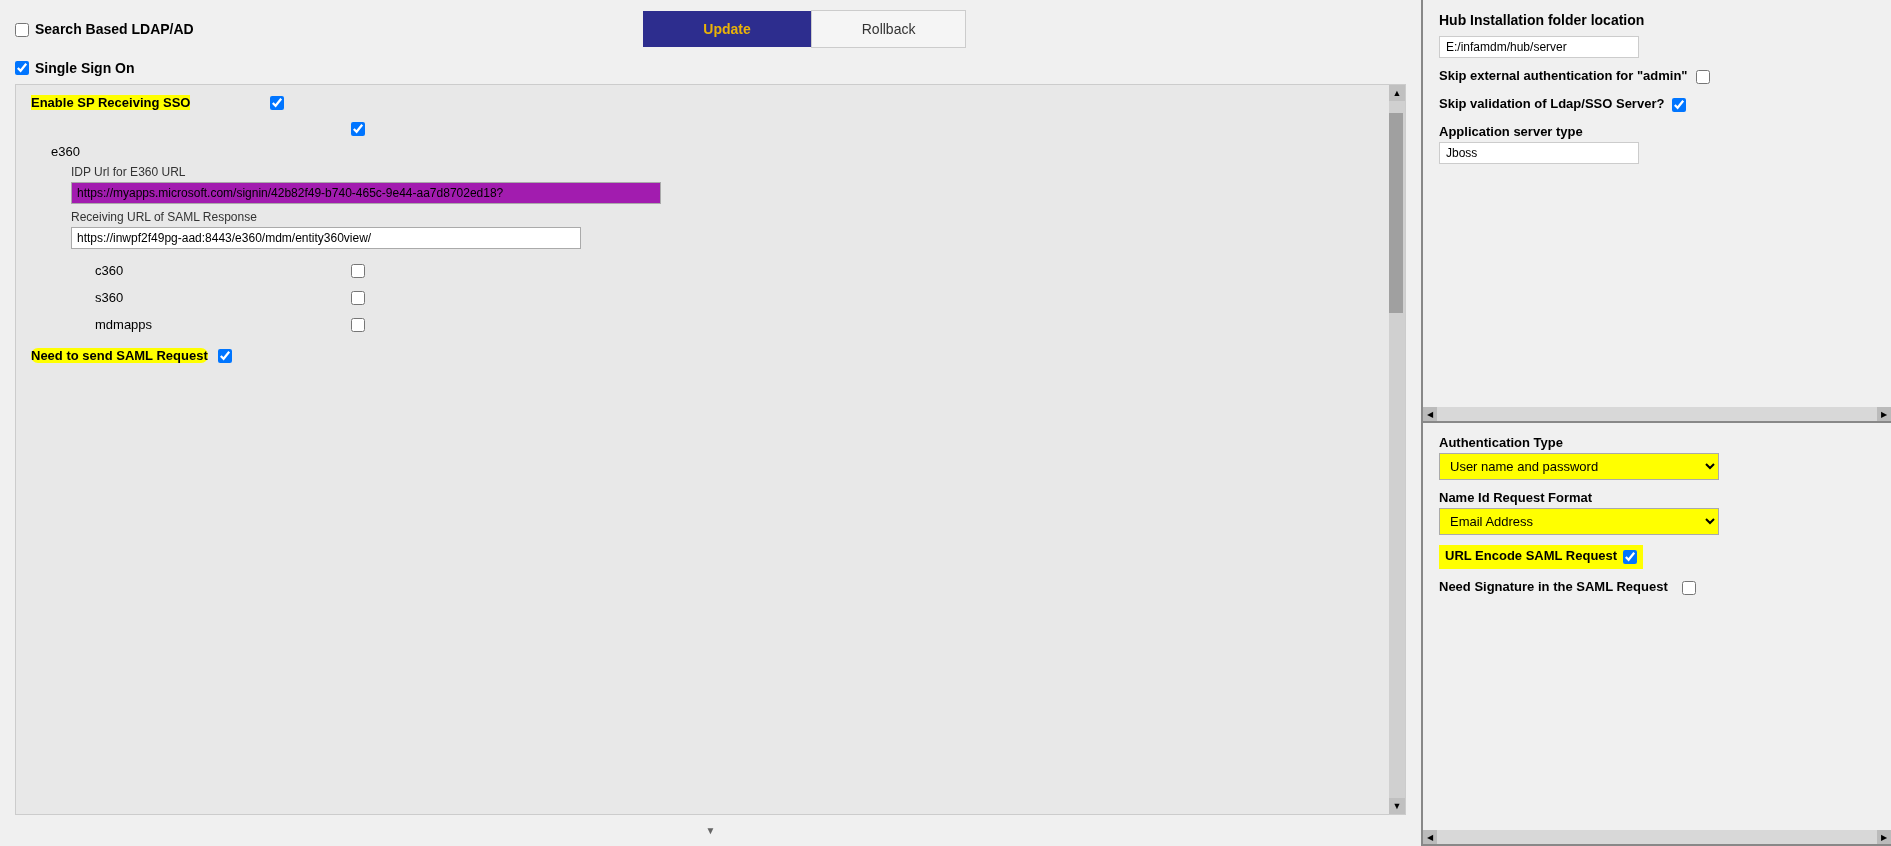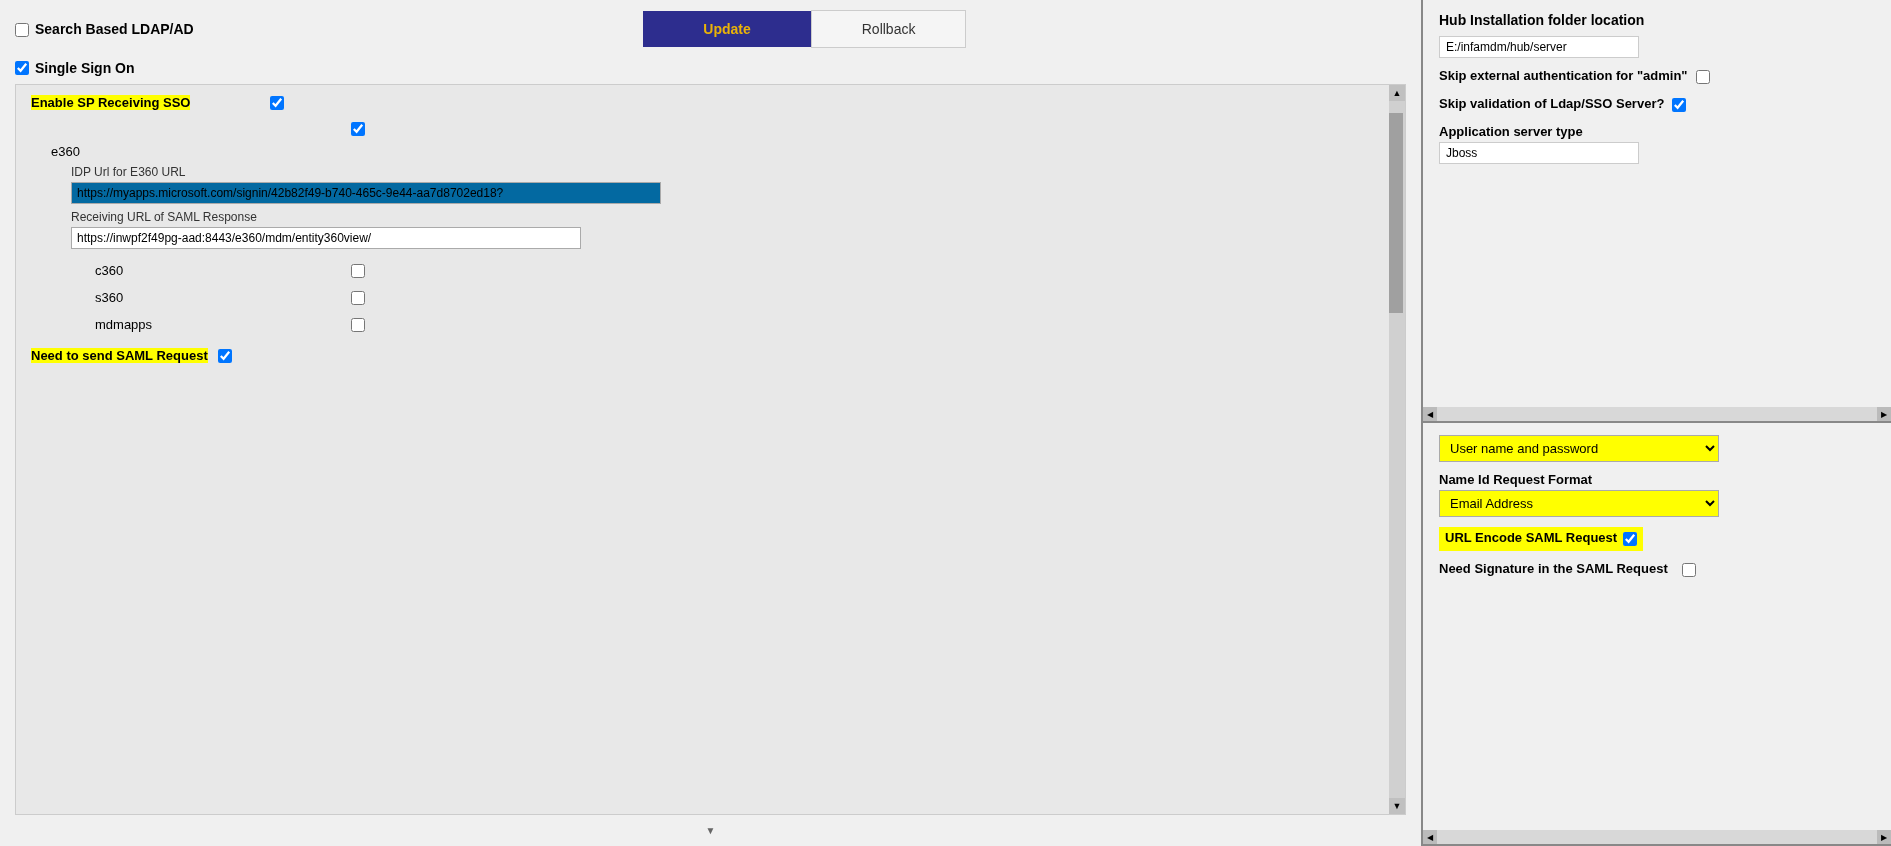--- a/index.html
+++ b/index.html
@@ -124,21 +124,21 @@
       font-weight: bold;
     }
 
     .idp-label {
       font-size: 12px;
       color: #333;
       margin-bottom: 3px;
     }
 
     .url-input-yellow {
-      background: #0369a1;
+      background: #a21caf;
       border: 1px solid #aaa;
       width: 590px;
       padding: 3px 5px;
       font-size: 12px;
       display: block;
       margin-bottom: 6px;
     }
 
     .url-input-white {
       background: #fff;
@@ -324,21 +324,21 @@
         <input type="checkbox" style="margin-left: 300px;">
         <span style="font-size:13px; margin-left:-280px;">s360</span>
       </div>
 
       <div style="display:flex; align-items:center; gap:10px; margin-bottom:12px; margin-left:20px;">
         <input type="checkbox" style="margin-left: 300px;">
         <span style="font-size:13px; margin-left:-280px;">mdmapps</span>
       </div>
 
       <div style="display:flex; align-items:center; gap:10px; margin-top:16px;">
-        <span class="highlight-yellow" style="font-size:13px;">Need to send SAML Request</span>
+        <span class="highlight-yellow" style="font-size:13px;border-radius:7px;">Need to send SAML Request</span>
         <input type="checkbox" checked="" style="">
       </div>
 
     </div>
 
     <div class="vertical-scrollbar-outer">
       <div class="scroll-arrow">▲</div>
       <div style="flex:1; background:#d0d0d0; width:100%; position:relative;">
         <div class="scroll-thumb" style="position:absolute; top:10px;"></div>
       </div>
@@ -381,20 +381,21 @@
     <div class="h-scroll-bottom">
       <div class="h-scroll-arrow">◀</div>
       <div style="flex:1; background:#d0d0d0;"></div>
       <div class="h-scroll-arrow">▶</div>
     </div>
   </div>
 
   <div class="right-panel" style="padding-bottom:20px;">
 
     <div class="field-row">
+      <div class="field-label">Authentication Type</div>
       <select class="auth-type-select">
         <option>User name and password</option>
         <option>Kerberos</option>
         <option>SAML</option>
       </select>
     </div>
 
     <div class="field-row">
       <div class="field-label">Name Id Request Format</div>
       <select class="name-id-select">

